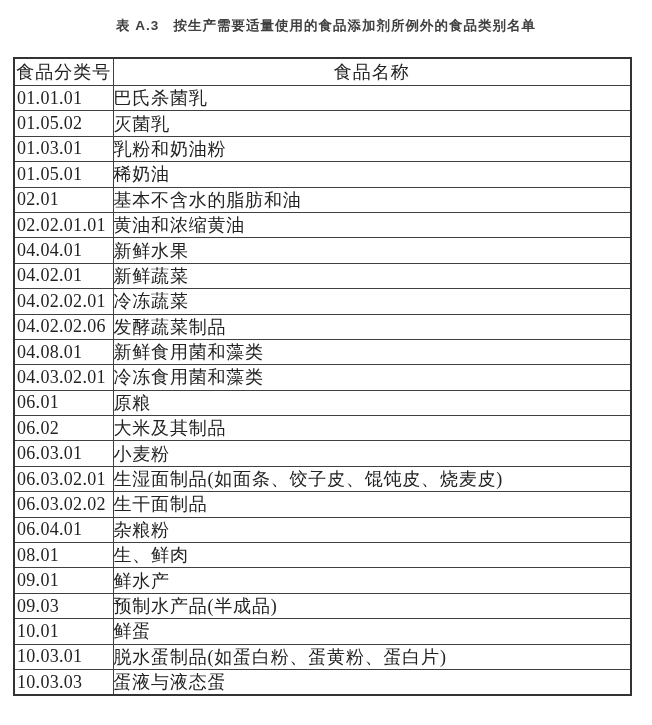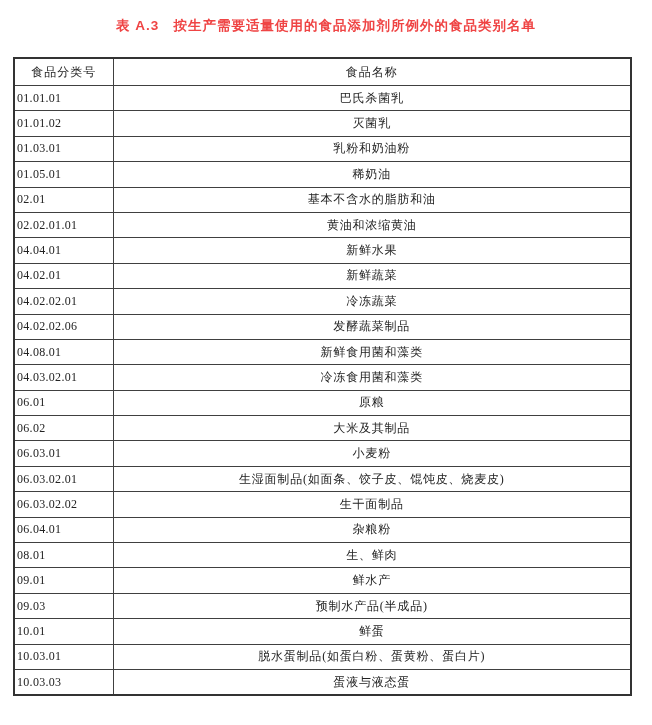--- a/index.html
+++ b/index.html
@@ -21,40 +21,40 @@
   .caption {
     position: absolute;
     top: 17px;
     left: 0;
     width: 652px;
     text-align: center;
     font-family: "Liberation Sans", "DejaVu Sans", sans-serif;
     font-weight: bold;
     font-size: 13.5px;
     letter-spacing: 1px;
-    color: #ef4444;
+    color: #404040;
     white-space: nowrap;
   }
   .caption .caption-text {
     margin-left: 14px;
   }
   table.data-table {
     position: absolute;
     left: 13px;
     top: 57px;
     width: 619px;
     border-collapse: collapse;
     table-layout: fixed;
     border: 2px solid #333333;
   }
   .data-table th,
   .data-table td {
     border: 1px solid #404040;
     padding: 0;
-    font-size: 12px;
+    font-size: 18px;
     vertical-align: middle;
     overflow: hidden;
     white-space: nowrap;
   }
   .data-table col.c1 { width: 99px; }
   .data-table th {
     height: 26px;
     font-weight: normal;
     text-align: center;
     letter-spacing: 1px;
@@ -63,21 +63,20 @@
   .data-table td {
     height: 24.4px;
     color: #222222;
   }
   .data-table td.cell-num {
     padding-left: 2px;
     letter-spacing: 0.3px;
   }
   .data-table td.cell-name {
     letter-spacing: 0.8px;
-    text-align: center;
   }
 </style>
 </head>
 <body>
 
 <div class="page">
 
   <div class="caption">
     <span>表 A.3</span><span class="caption-text">按生产需要适量使用的食品添加剂所例外的食品类别名单</span>
   </div>
@@ -92,21 +91,21 @@
         <th>食品分类号</th>
         <th>食品名称</th>
       </tr>
     </thead>
     <tbody id="table-body">
         <tr>
           <td class="cell-num">01.01.01</td>
           <td class="cell-name">巴氏杀菌乳</td>
         </tr>
         <tr>
-          <td class="cell-num">01.01.02</td>
+          <td class="cell-num">01.05.02</td>
           <td class="cell-name">灭菌乳</td>
         </tr>
         <tr>
           <td class="cell-num">01.03.01</td>
           <td class="cell-name">乳粉和奶油粉</td>
         </tr>
         <tr>
           <td class="cell-num">01.05.01</td>
           <td class="cell-name">稀奶油</td>
         </tr>

